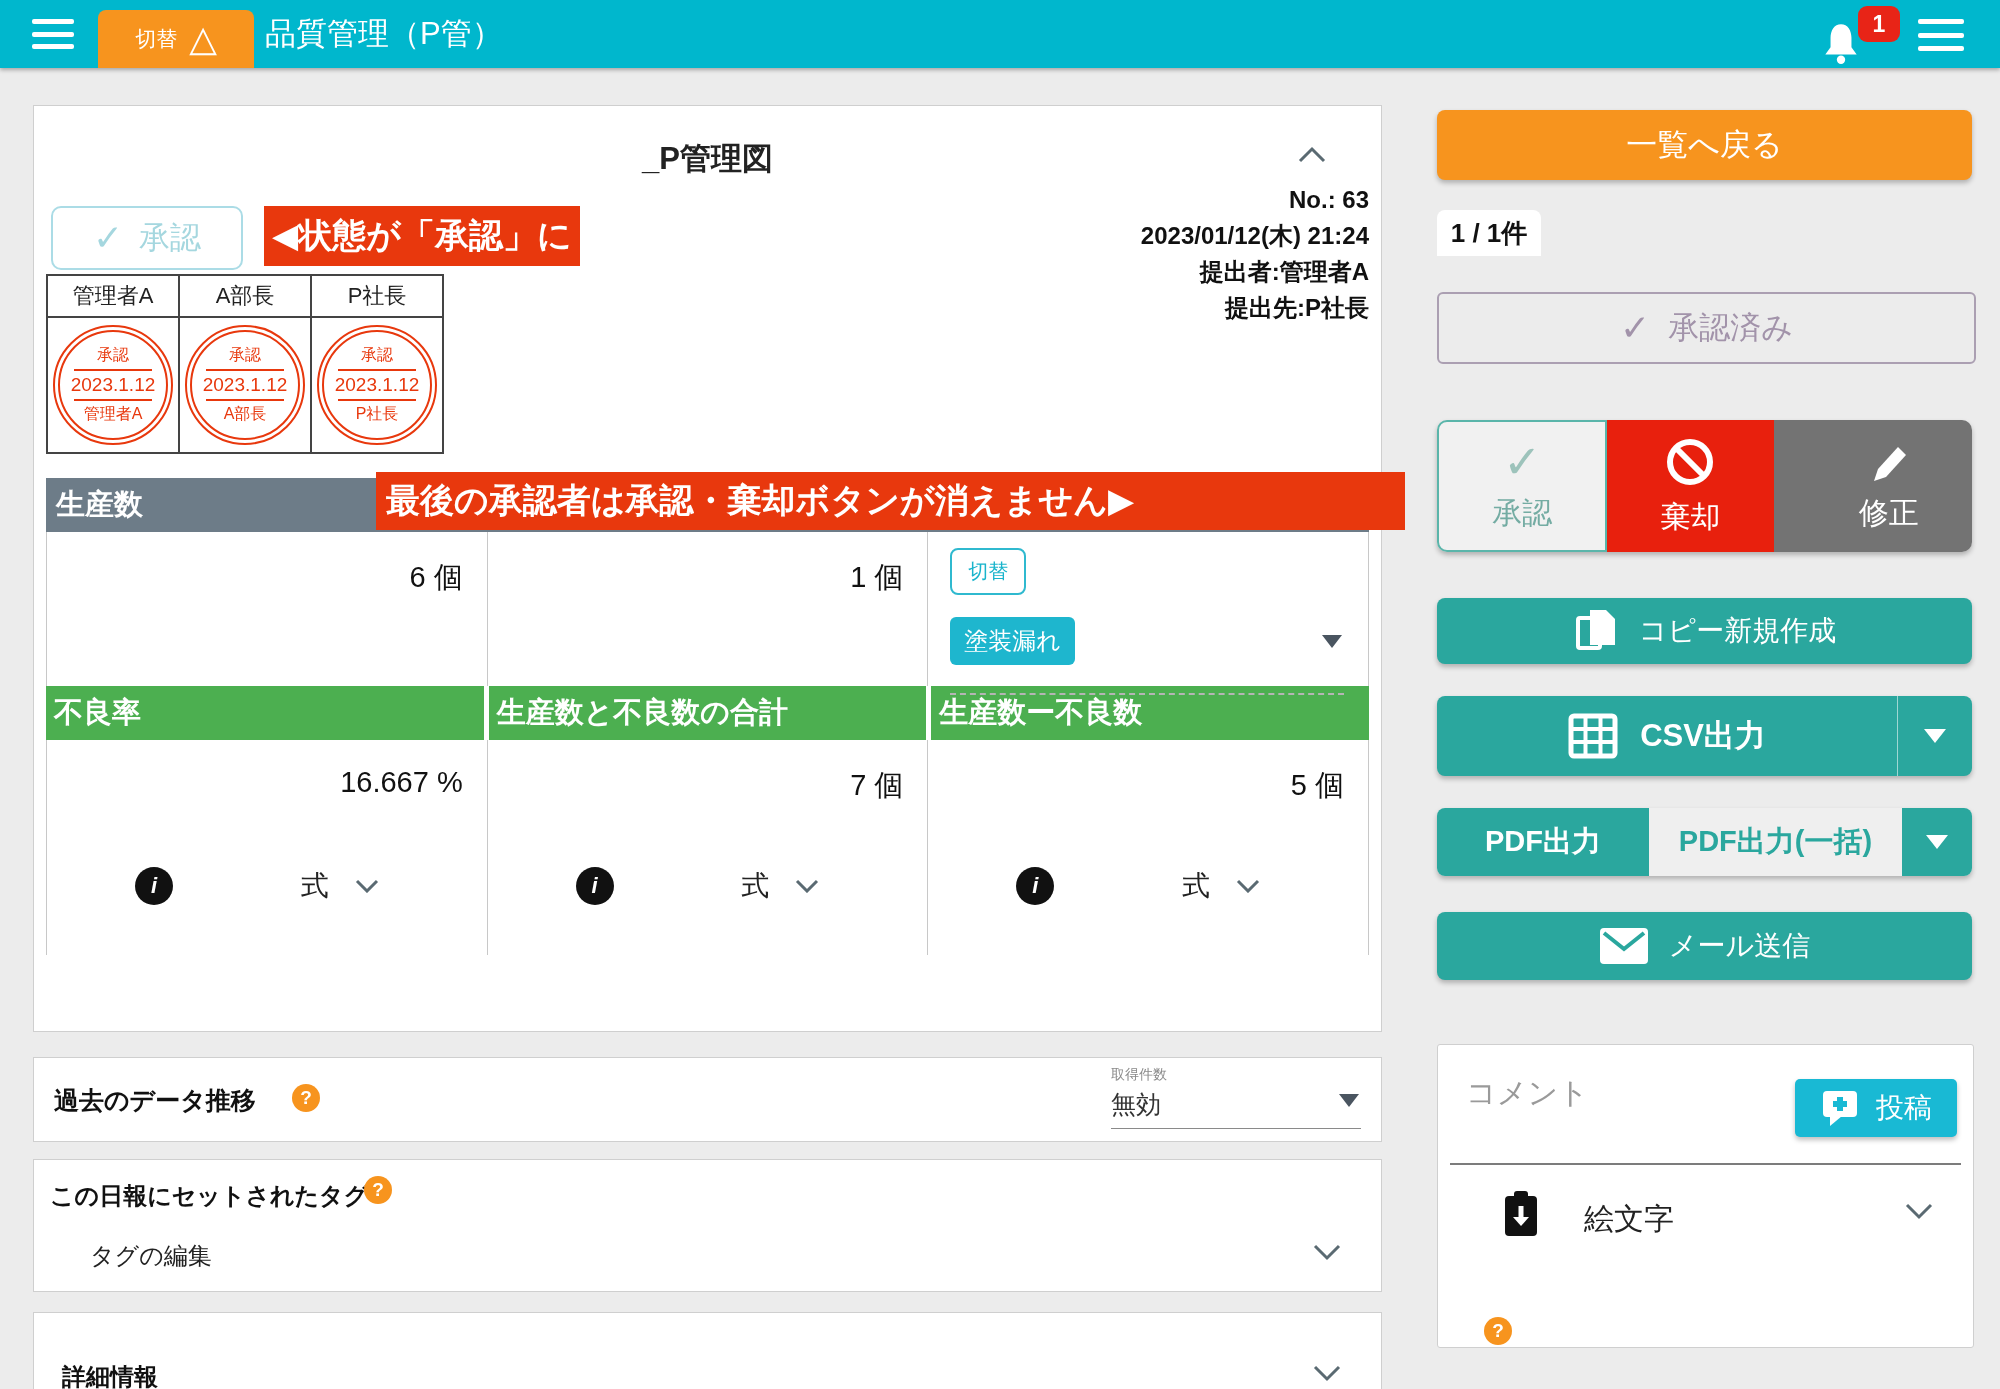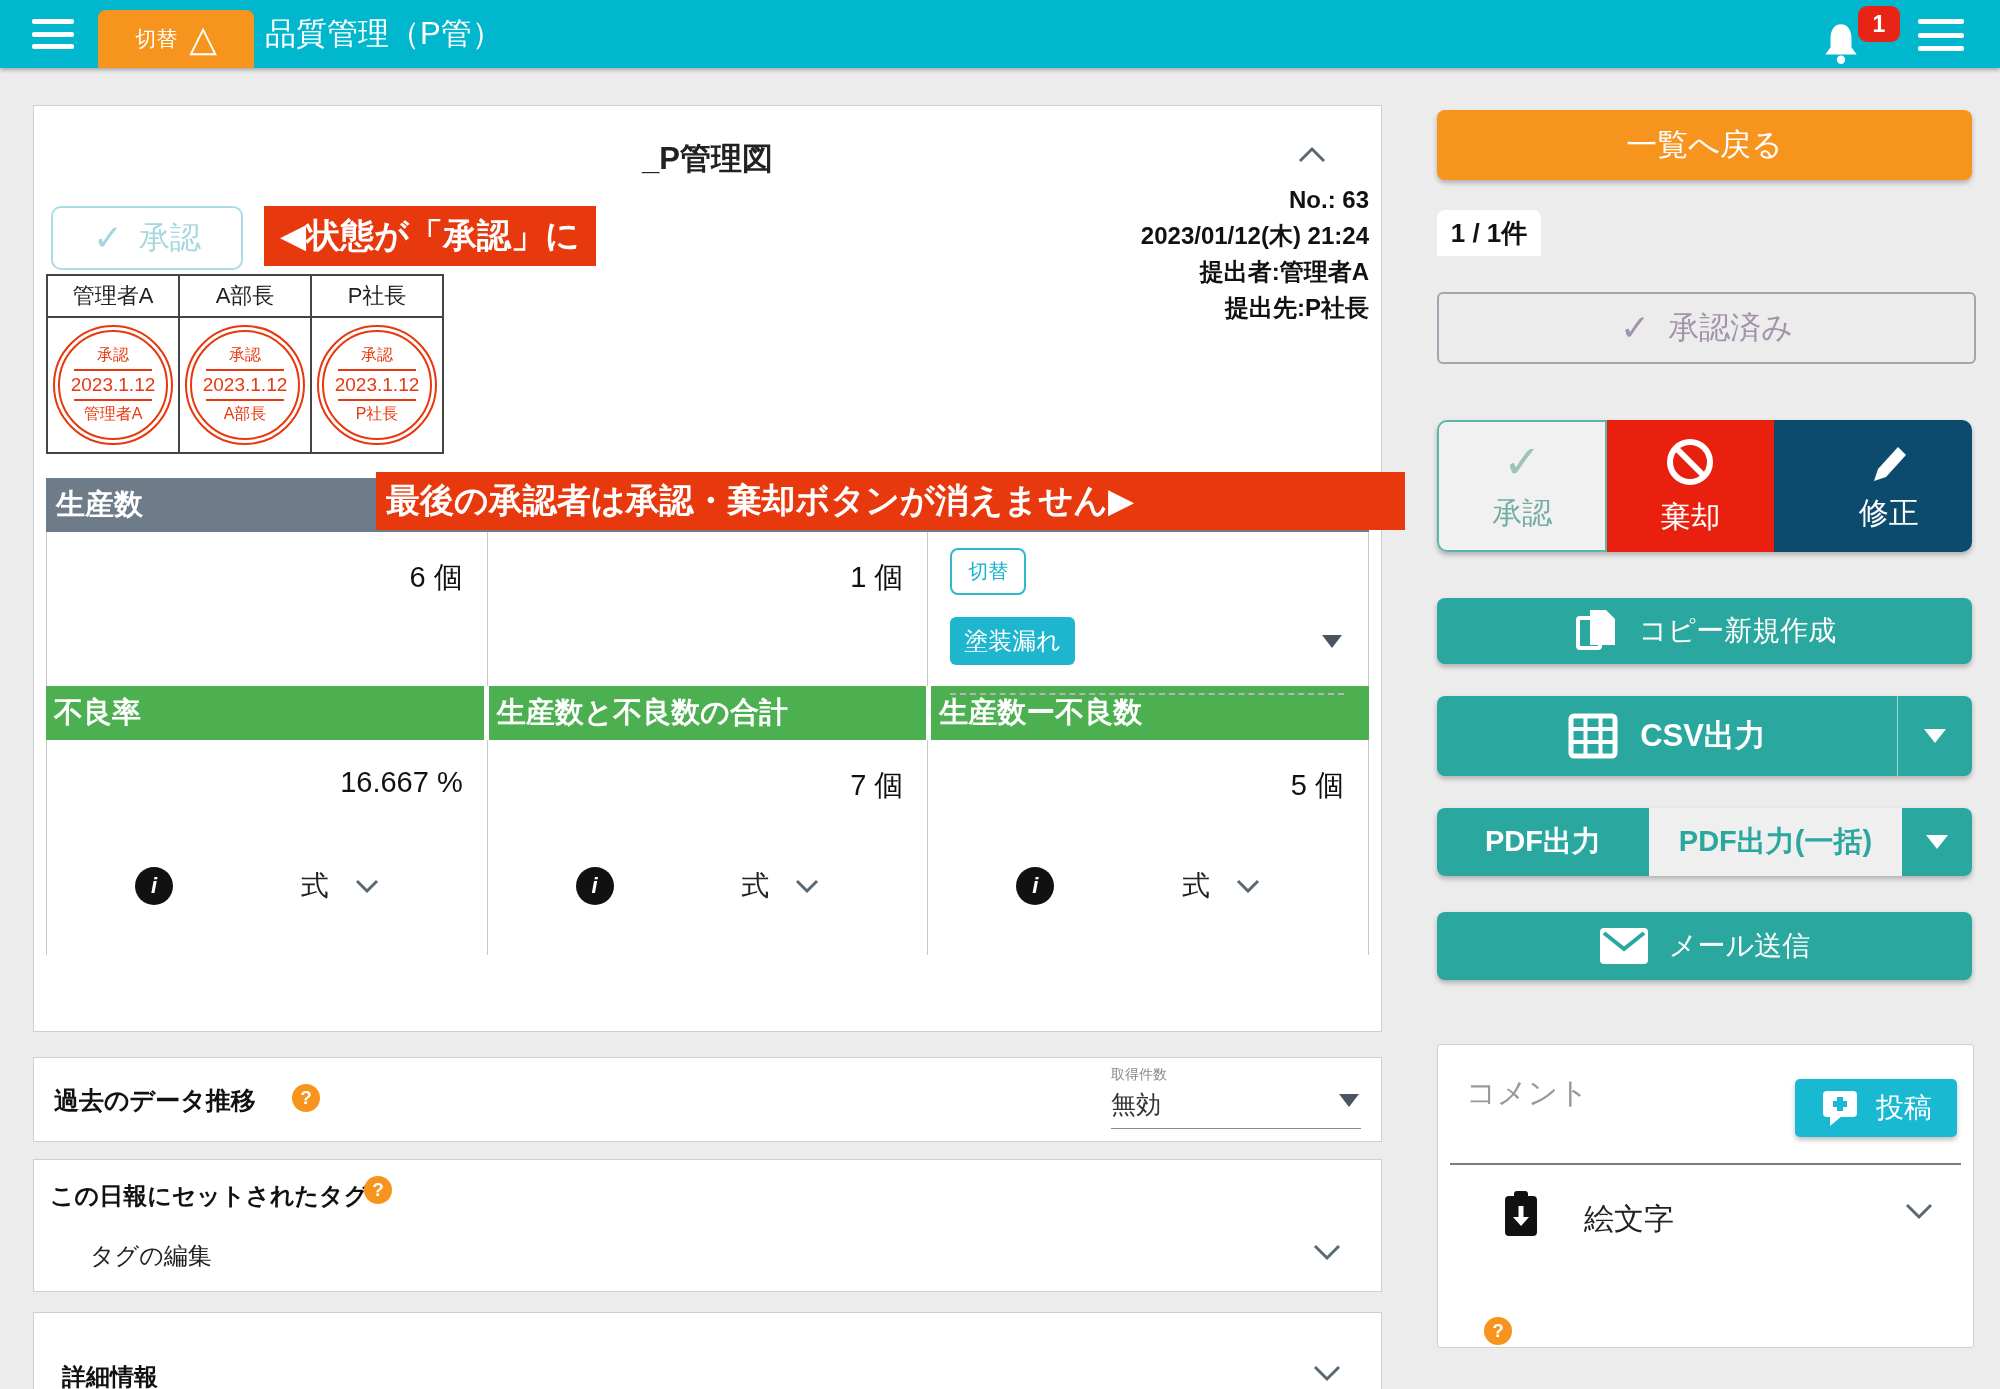--- a/index.html
+++ b/index.html
@@ -29,21 +29,21 @@
   .card{background:#fff;border:1px solid #cfcfcf;position:absolute;}
   .card-main{left:33px;top:105px;width:1347px;height:925px;}
   .report-title{position:absolute;left:0;top:32px;width:100%;text-align:center;font-size:31px;font-weight:bold;}
   .collapse-ic{position:absolute;right:55px;top:40px;cursor:pointer;}
 
   .approve-ghost{position:absolute;left:17px;top:100px;width:188px;height:60px;border:2px solid #abdce6;
                  border-radius:10px;background:#fff;color:#a5d7df;font-size:31px;display:flex;
                  align-items:center;justify-content:center;gap:16px;cursor:pointer;}
   .approve-ghost .check-g{font-size:36px;}
   .callout{background:#e8380d;color:#fff;font-weight:bold;display:flex;align-items:center;z-index:20;}
-  .callout1{position:absolute;left:230px;top:100px;height:60px;padding:0 16px;font-size:34px;}
+  .callout1{position:absolute;left:230px;top:100px;height:60px;padding:0 8px;font-size:34px;}
   .callout2{position:absolute;left:342px;top:366px;right:-24px;height:58px;padding:0 4px 0 10px;font-size:34px;}
 
   .meta{position:absolute;right:12px;top:76px;text-align:right;font-size:24px;font-weight:bold;
         line-height:36px;color:#111;}
 
   
   .stamps{position:absolute;left:12px;top:168px;border-collapse:collapse;}
   .stamps th,.stamps td{border:2px solid #444;text-align:center;}
   .stamps th{width:128px;height:38px;font-size:22px;font-weight:normal;}
   .stamps td{height:132px;}
@@ -113,21 +113,21 @@
                 justify-content:center;gap:18px;cursor:pointer;}
   .approved-btn .check-g{font-size:36px;}
 
   .action-group{position:absolute;left:1437px;top:420px;width:535px;height:132px;display:flex;
                 box-shadow:0 3px 5px rgba(0,0,0,.25);border-radius:10px;}
   .action{flex:1;display:flex;flex-direction:column;align-items:center;justify-content:center;
           gap:8px;font-size:30px;cursor:pointer;}
   .act-approve{background:#f1f1f1;border:2px solid #5ab5aa;border-radius:10px 0 0 10px;color:#74aca3;}
   .act-approve .check-g{font-size:46px;color:#9dc3bb;line-height:1;}
   .act-reject{background:#e8200d;color:#fff;}
-  .act-edit{background:#0c4a6e;color:#fff;border-radius:0 10px 10px 0;padding-left:32px;}
+  .act-edit{background:#737373;color:#fff;border-radius:0 10px 10px 0;padding-left:32px;}
 
   .teal-btn{position:absolute;left:1437px;width:535px;background:#2aa79e;color:#fff;}
   .copy-btn{top:598px;height:66px;font-size:28px;gap:20px;}
   .csv-btn{top:696px;height:80px;padding:0;}
   .csv-main{flex:1;display:flex;align-items:center;justify-content:center;gap:22px;
             font-size:31px;font-weight:bold;height:100%;}
   .csv-caret{width:74px;height:100%;display:flex;align-items:center;justify-content:center;
              border-left:1px solid rgba(255,255,255,.55);cursor:pointer;}
   .caret-w{width:0;height:0;border-left:11px solid transparent;border-right:11px solid transparent;
            border-top:14px solid #fff;}

